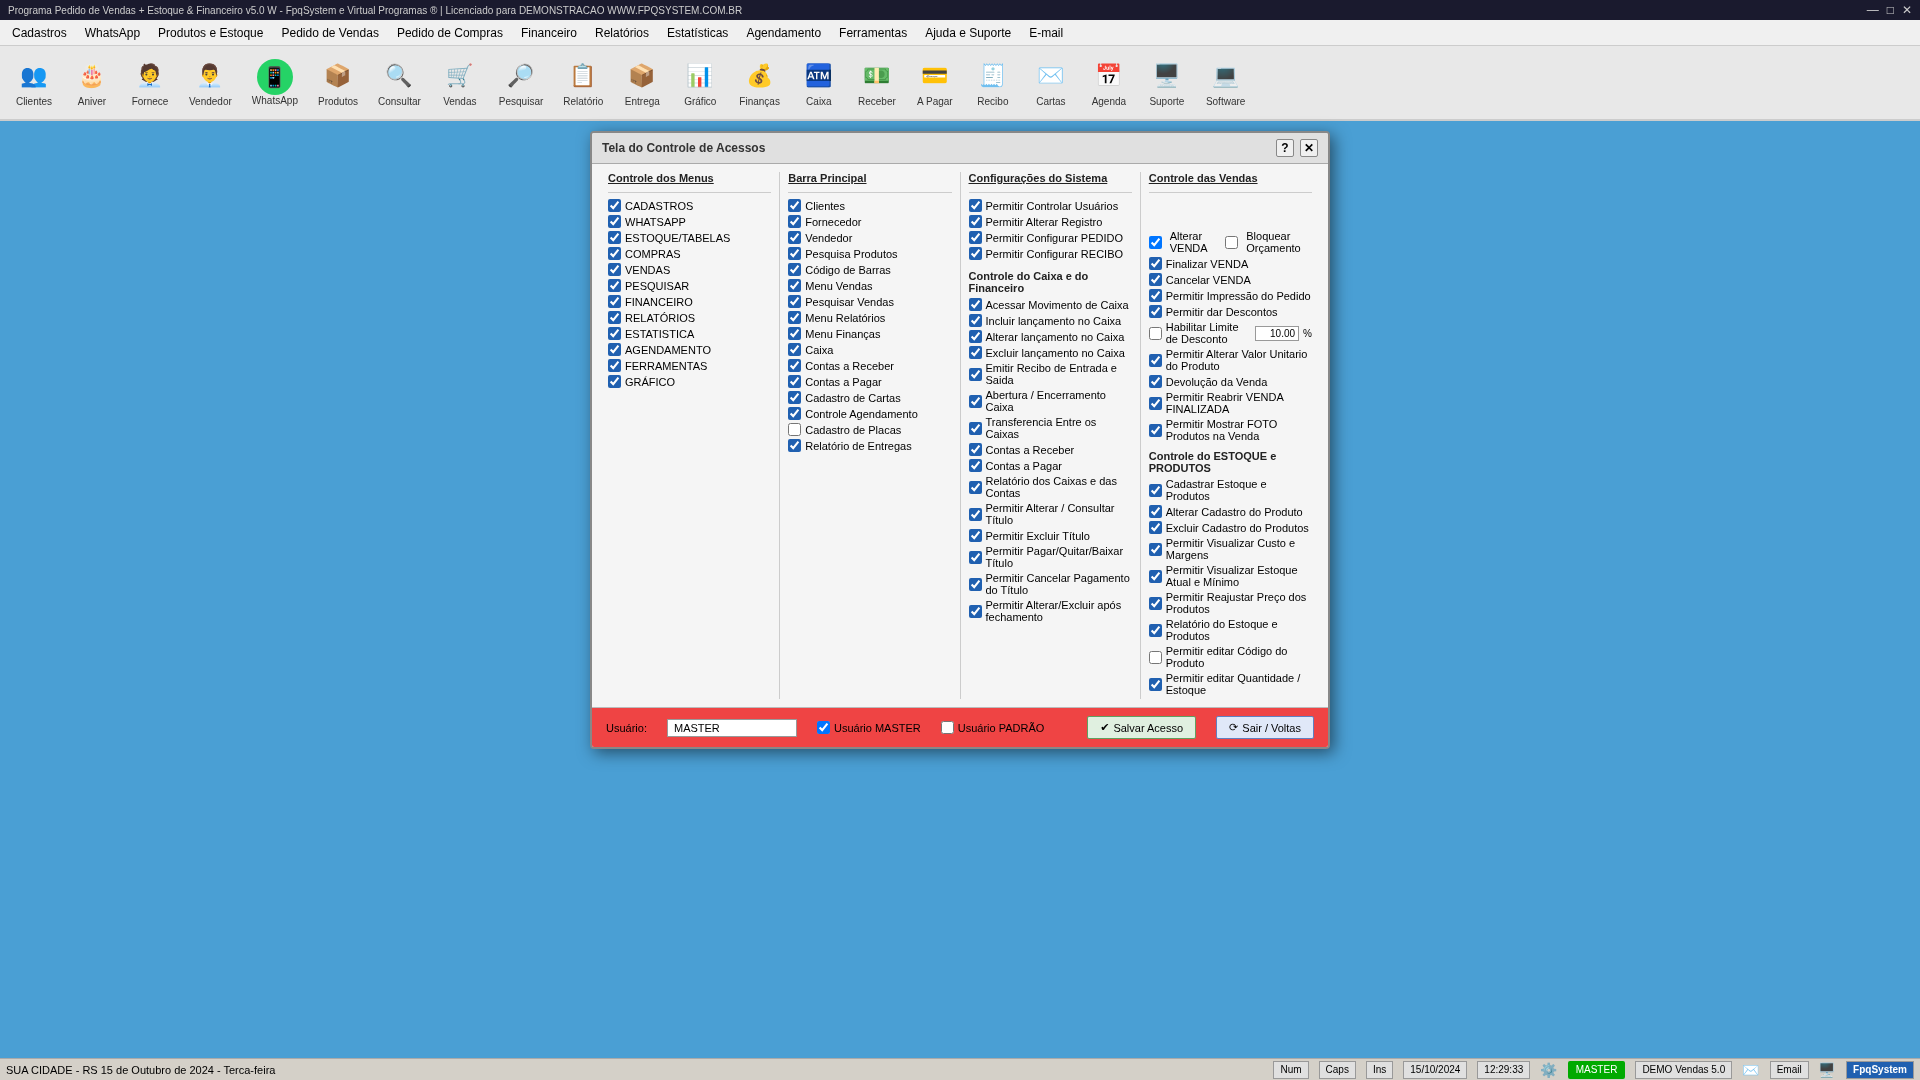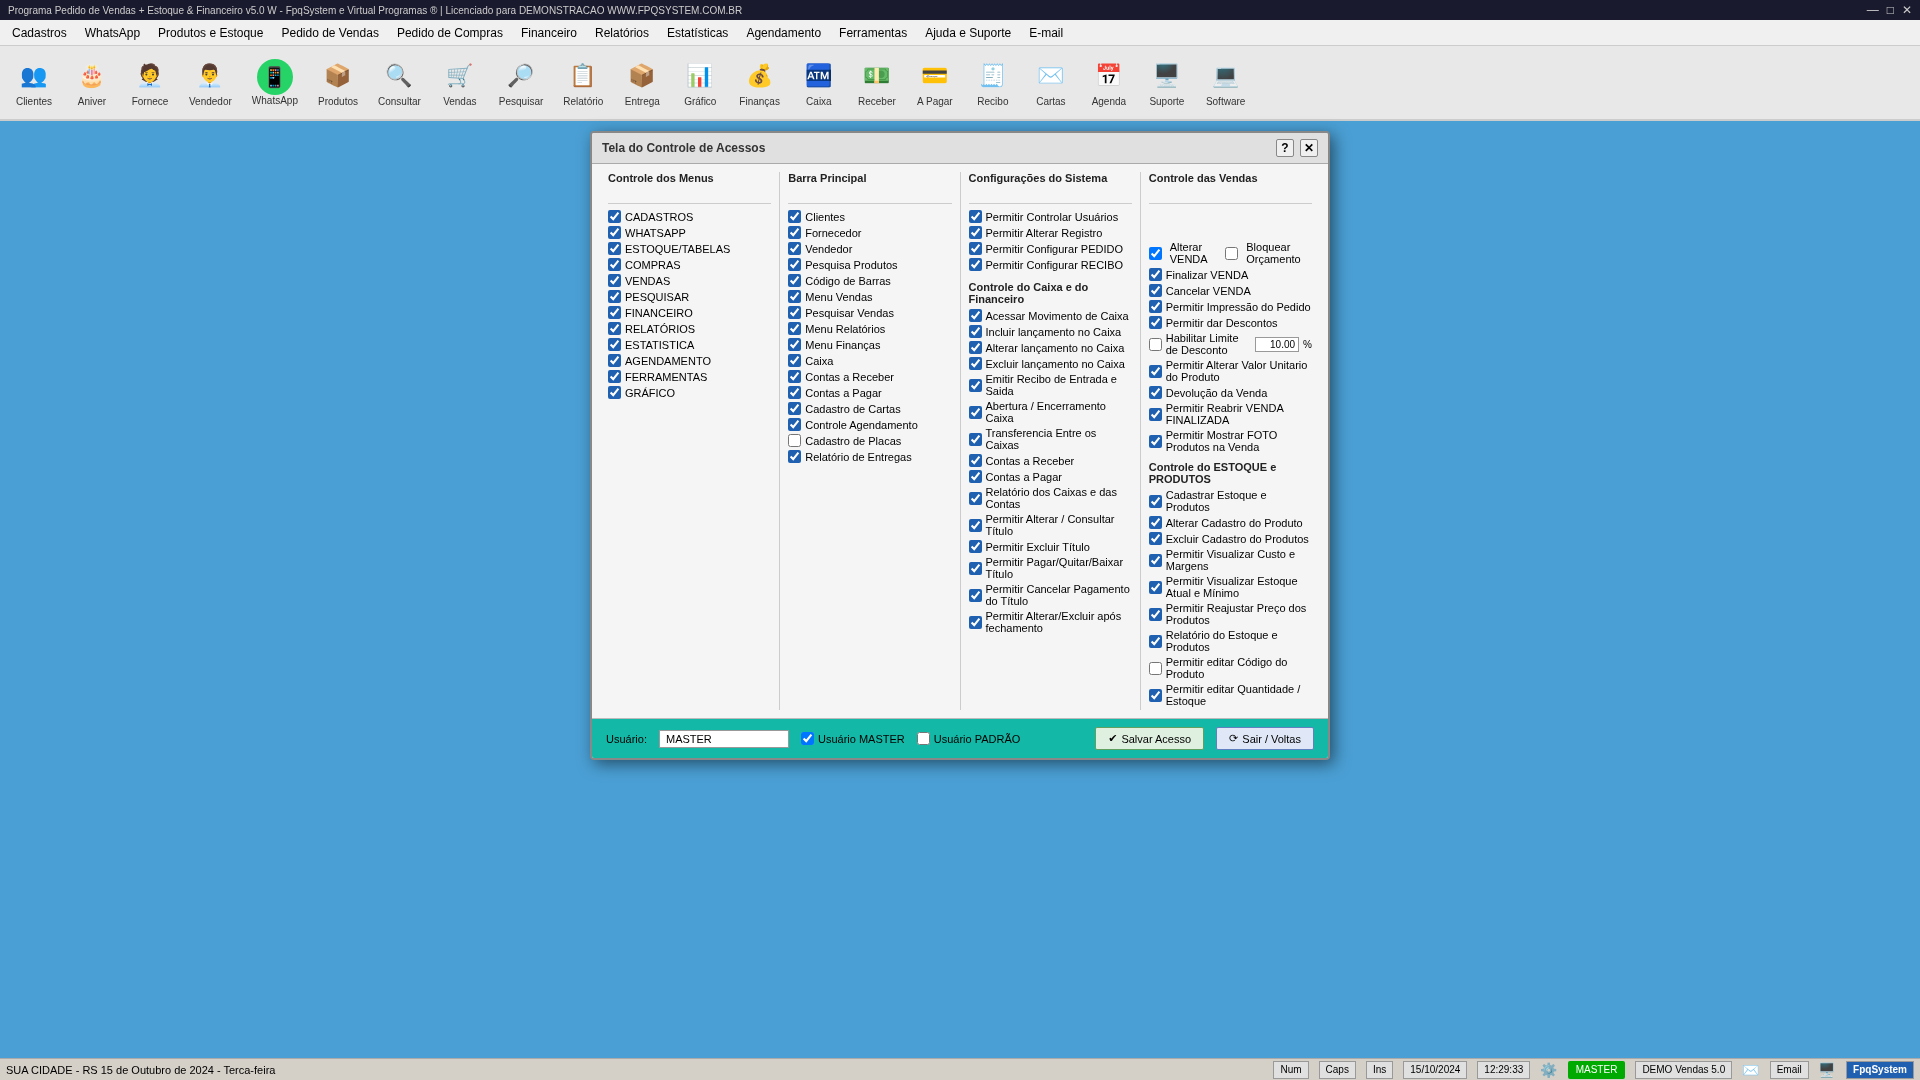--- a/index.html
+++ b/index.html
@@ -28,30 +28,30 @@
     #modal { background: #f0f0f0; border: 2px solid #888; border-radius: 4px; width: 740px; box-shadow: 4px 4px 16px rgba(0,0,0,0.5); }
     #modal-header { background: #e0e0e0; border-bottom: 1px solid #aaa; padding: 6px 10px; display: flex; justify-content: space-between; align-items: center; border-radius: 2px 2px 0 0; }
     #modal-title { font-weight: bold; font-size: 12px; color: #333; }
     #modal-header-btns { display: flex; gap: 6px; align-items: center; }
     .modal-ctrl-btn { width: 18px; height: 18px; border: 1px solid #888; border-radius: 2px; background: #f0f0f0; cursor: pointer; display: flex; align-items: center; justify-content: center; font-size: 12px; font-weight: bold; }
 
     #modal-body { display: flex; gap: 0; padding: 8px; background: #f5f5f5; }
 
     
     .col { flex: 1; padding: 0 8px; }
-    .col-header { font-weight: bold; font-size: 11px; margin-bottom: 6px; color: #222; border-bottom: 1px solid #ccc; padding-bottom: 19px; }
+    .col-header { font-weight: bold; font-size: 11px; margin-bottom: 6px; color: #222; border-bottom: 1px solid #ccc; padding-bottom: 8px; text-decoration: underline; }
 
     .check-item { display: flex; align-items: center; gap: 4px; margin-bottom: 3px; font-size: 11px; cursor: pointer; }
     .check-item input[type="checkbox"] { margin: 0; cursor: pointer; accent-color: #2060b0; }
 
     
     .col + .col { border-left: 1px solid #ccc; }
 
     
-    #modal-footer { border-top: 1px solid #bbb; padding: 8px 14px; display: flex; align-items: center; gap: 12px; background: #14b8a6; border-radius: 0 0 2px 2px; }
+    #modal-footer { border-top: 1px solid #bbb; padding: 8px 14px; display: flex; align-items: center; gap: 20px; background: #ef4444; border-radius: 0 0 2px 2px; }
     #usuario-input { border: 1px solid #999; padding: 2px 6px; font-size: 11px; width: 130px; background: white; }
     .footer-check { display: flex; align-items: center; gap: 4px; font-size: 11px; }
     .btn-save { background: #e0f0e0; border: 1px solid #60a060; padding: 4px 12px; cursor: pointer; font-size: 11px; display: flex; align-items: center; gap: 4px; border-radius: 2px; }
     .btn-exit { background: #e0e8f8; border: 1px solid #6080c0; padding: 4px 12px; cursor: pointer; font-size: 11px; display: flex; align-items: center; gap: 4px; border-radius: 2px; }
 
     
     #status-bar { position: absolute; bottom: 0; left: 0; right: 0; height: 22px; background: #d4d0c8; border-top: 1px solid #aaa; display: flex; align-items: center; padding: 0 6px; font-size: 11px; gap: 8px; }
     #status-left { flex: 1; }
     #status-right { display: flex; align-items: center; gap: 10px; }
     .status-seg { border: 1px solid #999; background: #e0e0e0; padding: 1px 6px; font-size: 10px; height: 18px; display: flex; align-items: center; }

